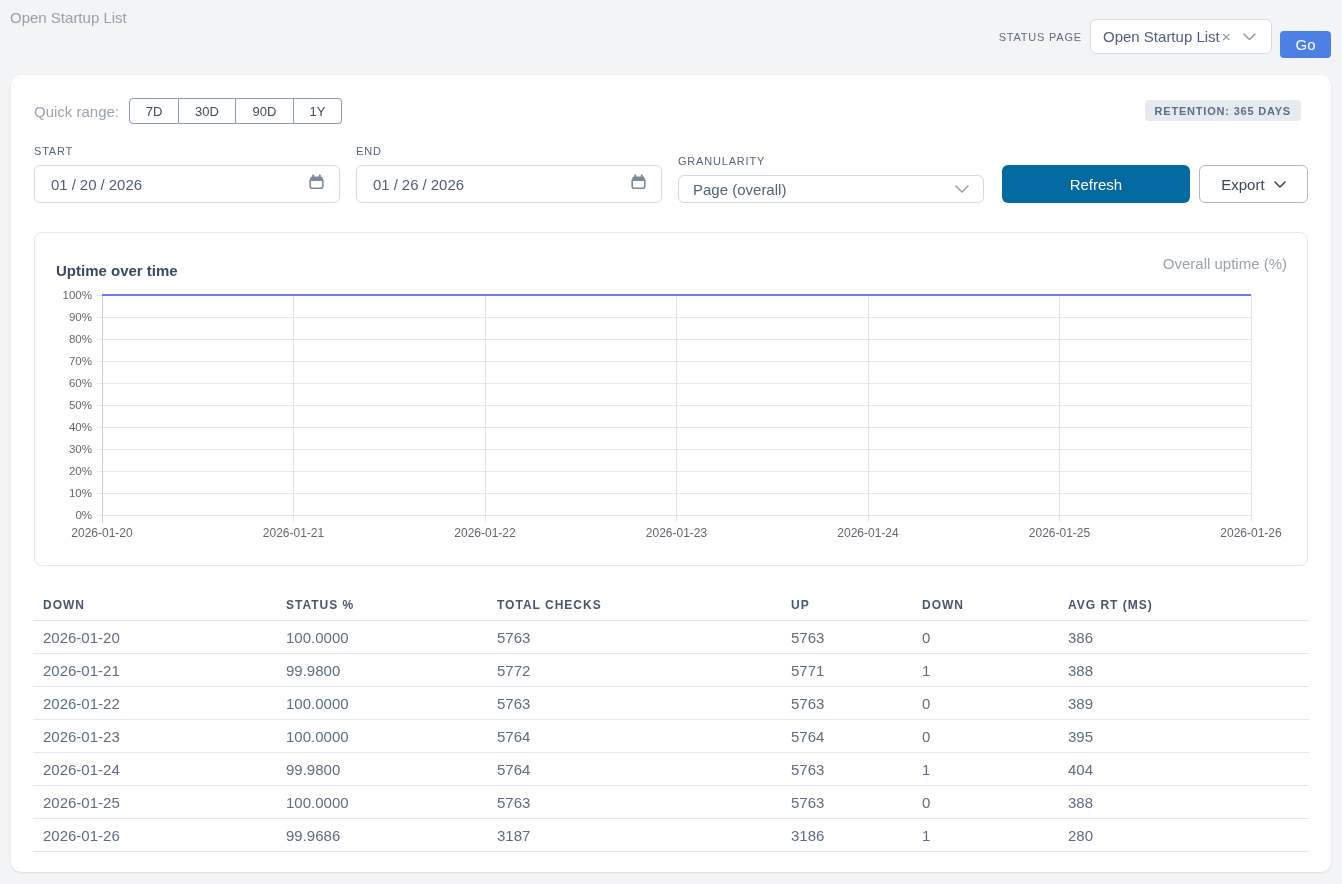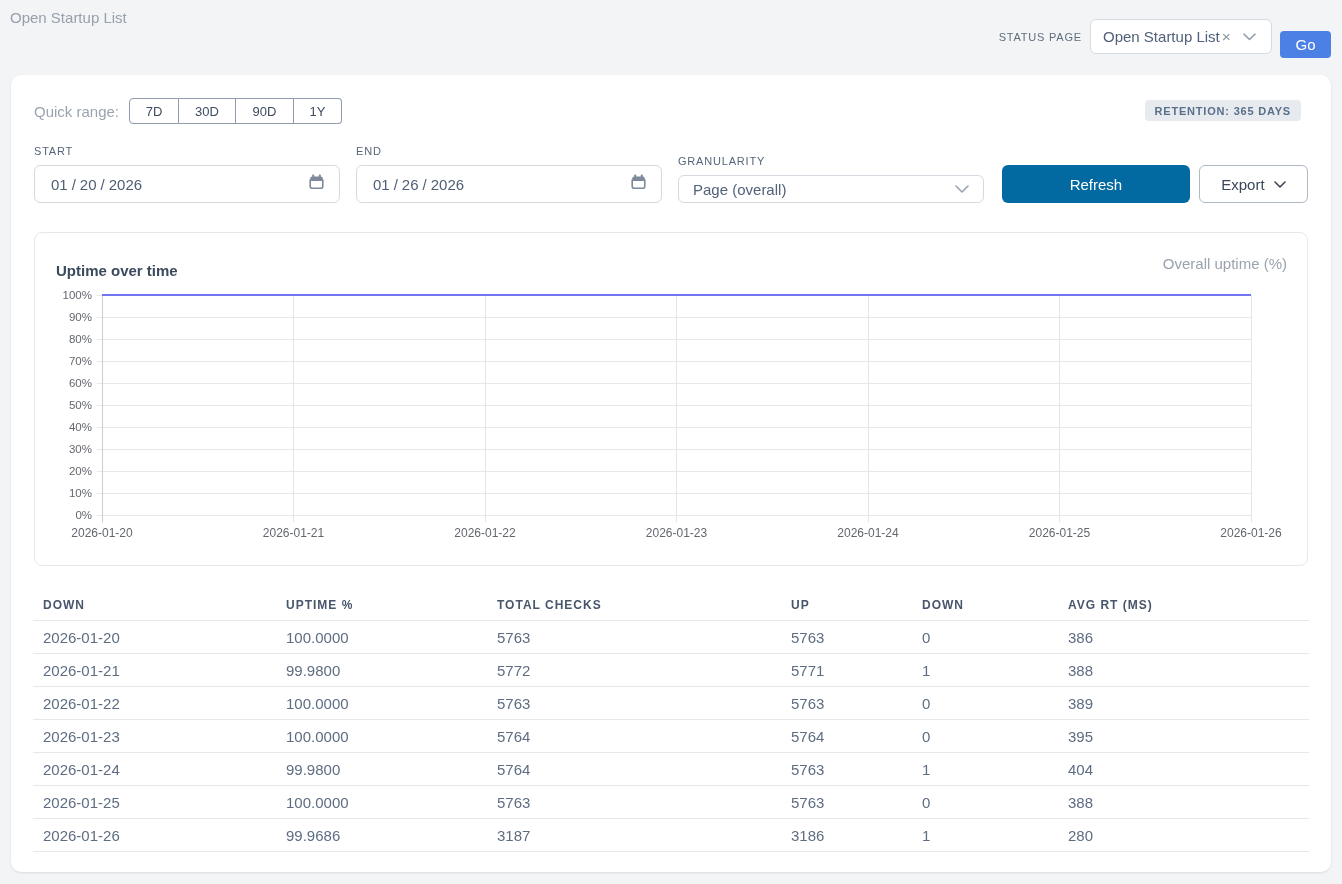--- a/index.html
+++ b/index.html
@@ -204,21 +204,21 @@
         <col style="width:243px">
         <col style="width:211px">
         <col style="width:294px">
         <col style="width:131px">
         <col style="width:146px">
         <col style="width:251px">
       </colgroup>
       <thead>
         <tr>
           <th>DOWN</th>
-          <th>UPTIME %</th>
+          <th>STATUS %</th>
           <th>TOTAL CHECKS</th>
           <th>UP</th>
           <th>DOWN</th>
           <th>AVG RT (MS)</th>
         </tr>
       </thead>
       <tbody>
         <tr>
           <td>2026-01-20</td>
           <td>100.0000</td>

